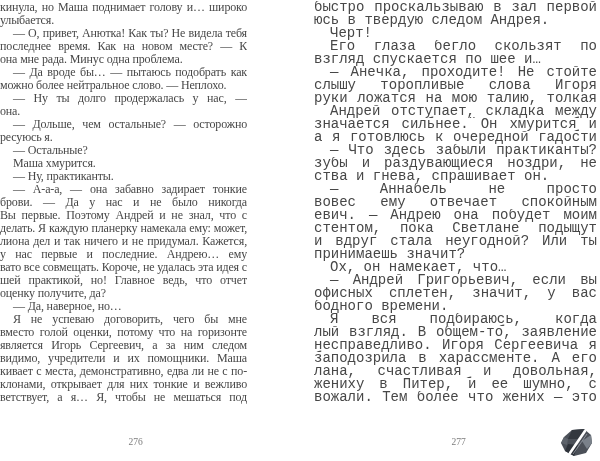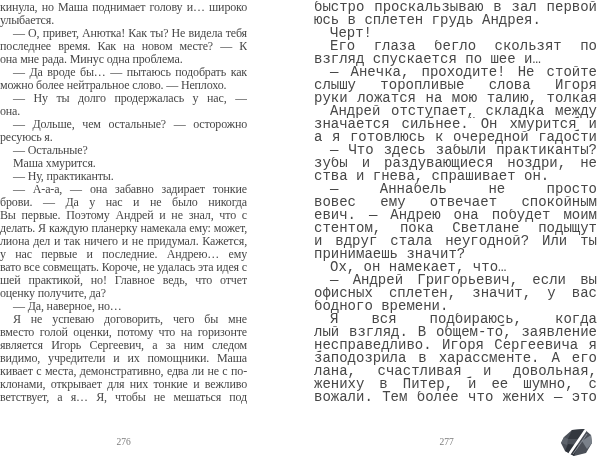--- a/index.html
+++ b/index.html
@@ -29,20 +29,21 @@
   #left-page .line.i { text-indent:13px; }
 
   
   .line.j::after { content:""; display:inline-block; width:100%; height:0; }
 
   .page-number {
     position:absolute; top:437px;
     font-size:9.5px; color:#7c7c7c;
     text-align:center;
     font-family:"Liberation Serif", serif;
+    margin-left:12px;
   }
   #page-num-left  { left:0;     width:247px; }
   #page-num-right { left:305px; width:283px; }
 
   #ornament { position:absolute; left:558px; top:427px; width:36px; height:31px; cursor:pointer; }
 </style>
 </head>
 <body>
 
 <div id="left-page" class="page">
@@ -77,21 +78,21 @@
       <div class="line j">видимо, учредители и их помощники. Маша вска-</div>
       <div class="line j">кивает с места, демонстративно, едва ли не с по-</div>
       <div class="line j">клонами, открывает для них тонкие и вежливо при-</div>
       <div class="line j">ветствует, а я… Я, чтобы не мешаться под ногами,</div>
     </div>
 </div>
 
 <div id="right-page" class="page">
   <div class="lines">
       <div class="line j">быстро проскальзываю в зал первой и с ходу вреза-</div>
-      <div class="line">юсь в сплетен грудь Андрея.</div>
+      <div class="line">юсь в твердую следом Андрея.</div>
       <div class="line i">Черт!</div>
       <div class="line j i">Его глаза бегло скользят по моему лицу, затем</div>
       <div class="line">взгляд спускается по шее и…</div>
       <div class="line j i">— Анечка, проходите! Не стойте в дверях, —</div>
       <div class="line j">слышу торопливые слова Игоря Сергеевича, и его</div>
       <div class="line">руки ложатся на мою талию, толкая вперед.</div>
       <div class="line j i">Андрей отступает, складка между его бровей обо-</div>
       <div class="line j">значается сильнее. Он хмурится и поджимает губы,</div>
       <div class="line">а я готовлюсь к очередной гадости в свою сторону.</div>
       <div class="line j i">— Что здесь забыли практиканты? — сквозь</div>

